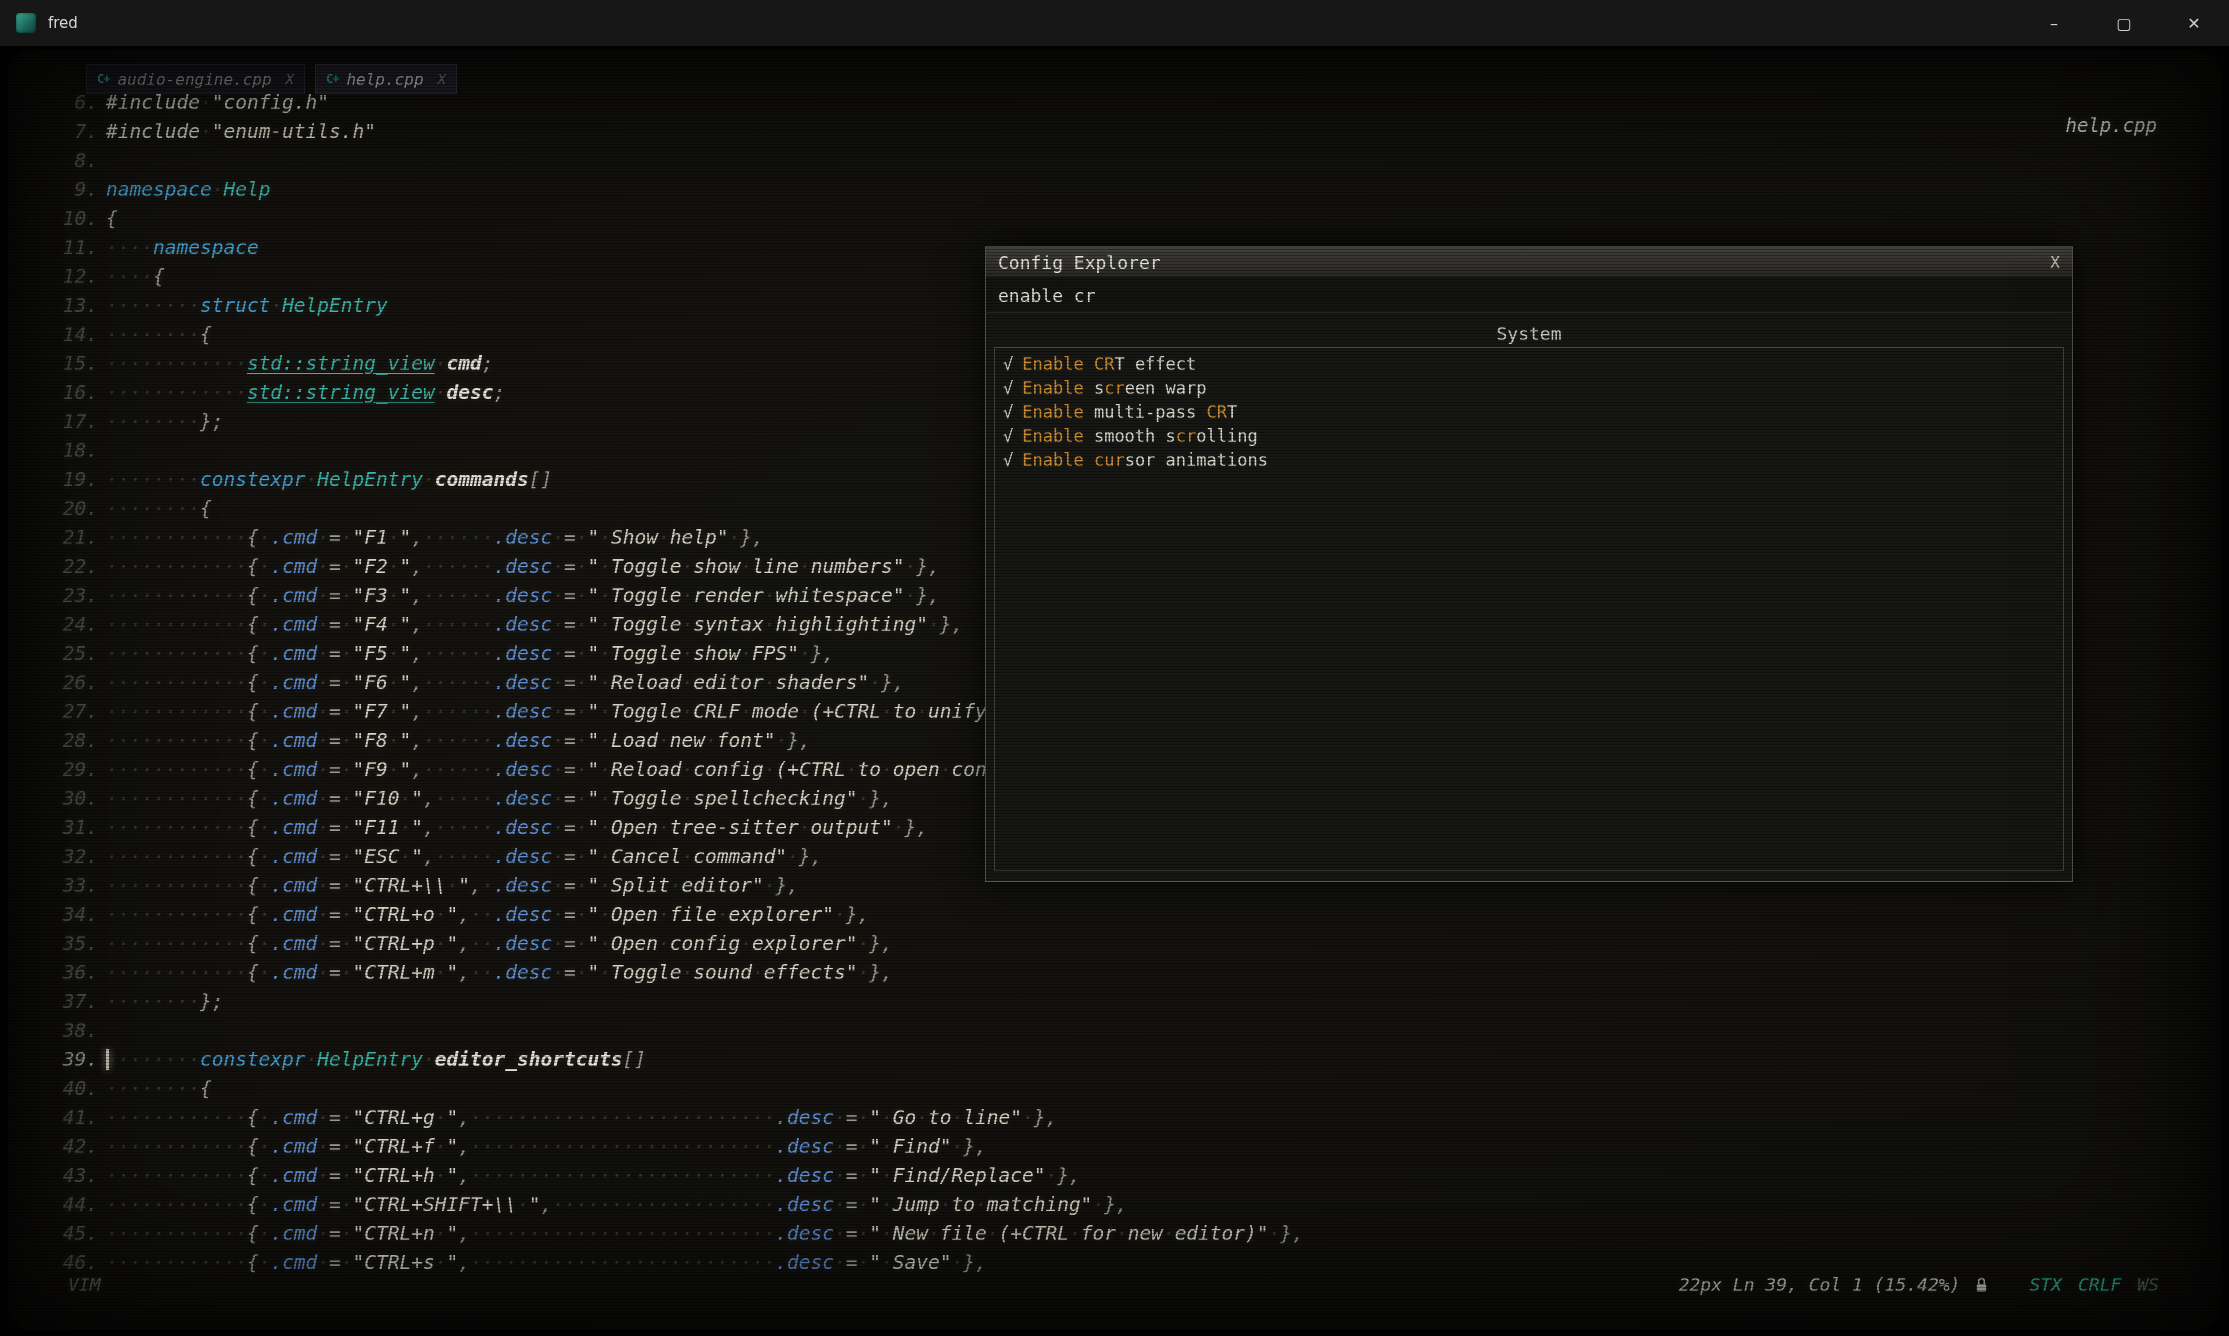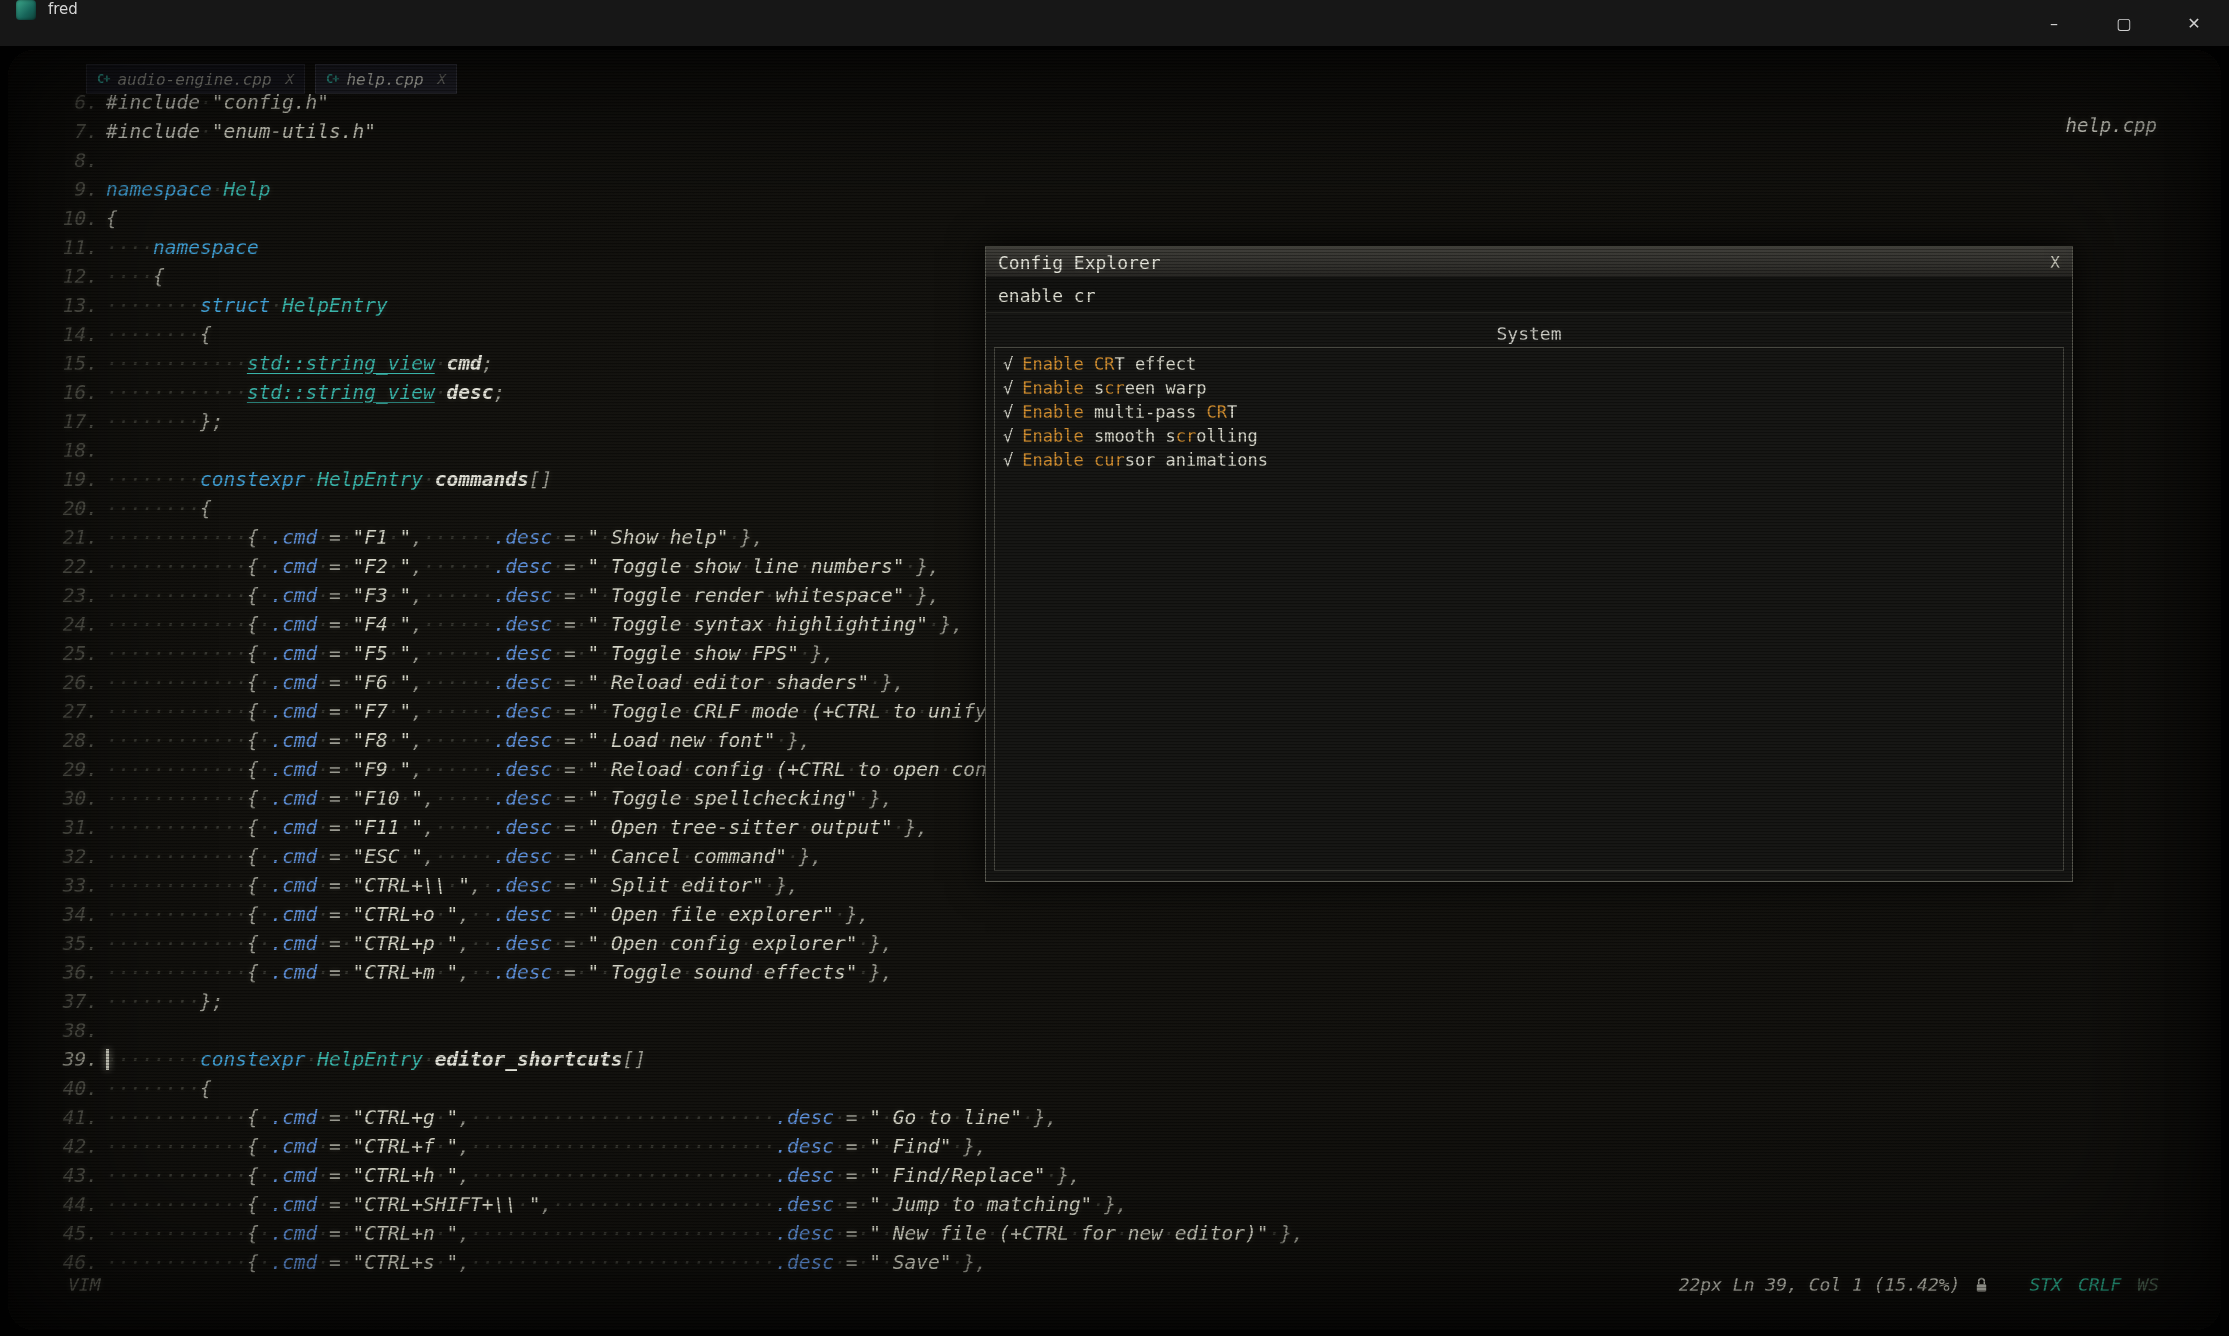--- a/index.html
+++ b/index.html
@@ -1,21 +1,21 @@
 <!DOCTYPE html>
 <html><head>
 <meta charset="utf-8">
 <style>
   html,body { margin:0; padding:0; background:#000; }
   body { width:2229px; height:1336px; position:relative; overflow:hidden;
          font-family:"DejaVu Sans Mono", monospace; }
 
   
   .titlebar { position:absolute; top:0; left:0; right:0; height:46px; background:#171717;
-              display:flex; padding-left:16px; box-sizing:border-box;
+              display:flex; align-items:center; padding-left:16px; box-sizing:border-box;
               font-family:"DejaVu Sans", sans-serif; z-index:100; }
   .app-icon { width:20px; height:20px; border-radius:4px; margin-right:12px;
               background:linear-gradient(135deg,#3ea98c 0%,#17655a 60%,#0e3f38 100%);
               box-shadow:inset 0 0 3px #0008; }
   .win-title { color:#d6d6d6; font-size:15px; }
   .controls { margin-left:auto; display:flex; height:46px; }
   .ctrl { width:70px; display:flex; align-items:center; justify-content:center;
           color:#cfcfcf; font-size:16px; cursor:default; }
 
   

